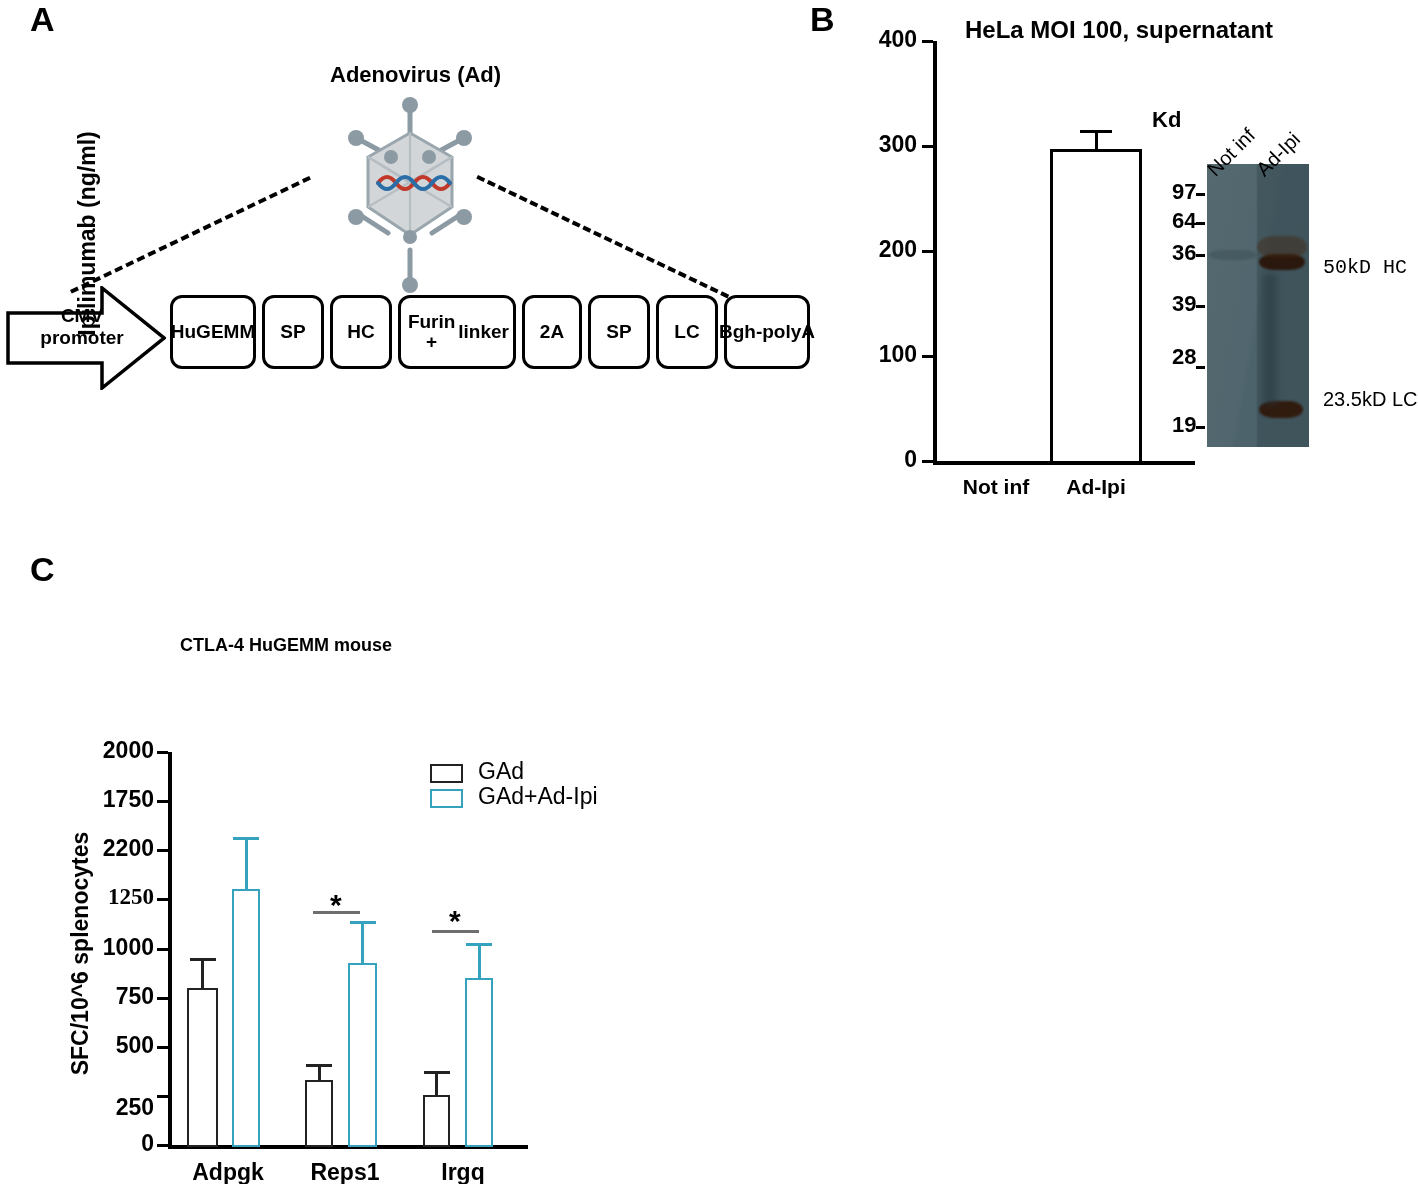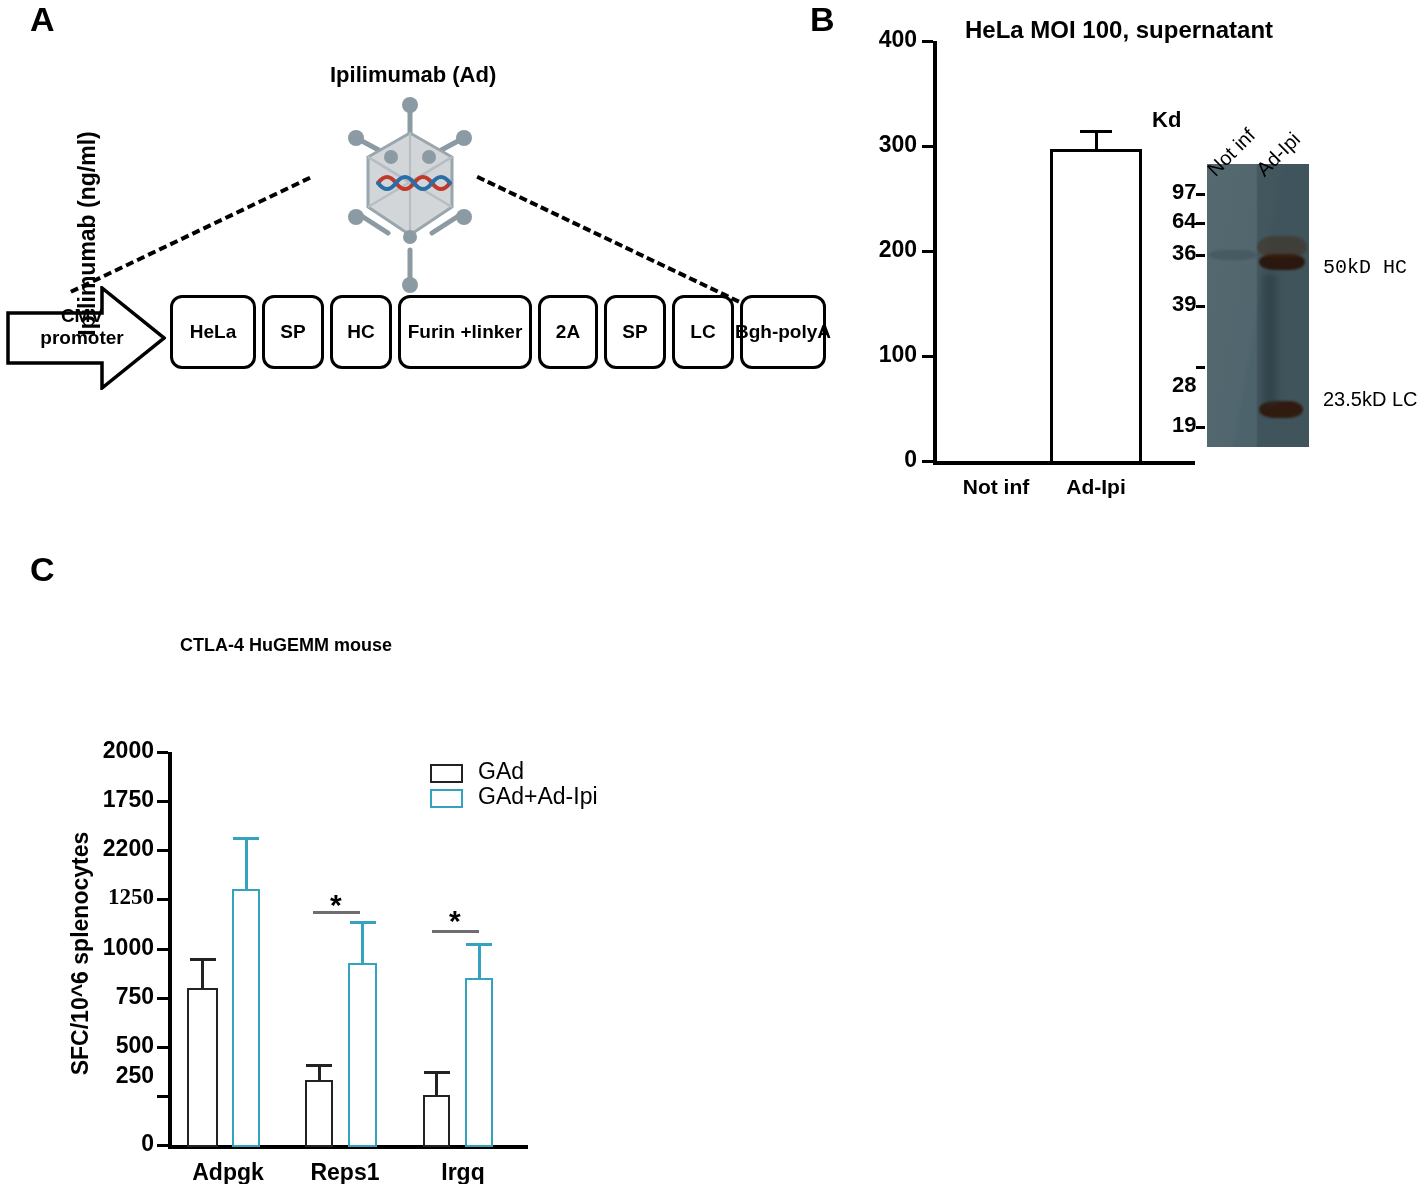--- a/index.html
+++ b/index.html
@@ -55,21 +55,21 @@
   .legend-swatch{position:absolute;width:33px;height:19px;box-sizing:border-box;background:#fff;}
   .legend-lbl{position:absolute;font-size:23px;white-space:nowrap;}
 </style>
 </head>
 <body>
 
 <div class="abs" id="panelA">
 
   <div class="abs panel-letter" style="left:30px;top:2px;">A</div>
 
-  <div class="abs" id="ad-title">Ipilimumab (Ad)</div>
+  <div class="abs" id="ad-title">Adenovirus (Ad)</div>
 
   <div class="abs" id="virus">
     <svg width="160" height="200" viewBox="0 0 160 200">
       <g stroke="#8b9aa3" stroke-width="5" stroke-linecap="round" fill="none">
         <line x1="80" y1="12" x2="80" y2="45"></line>
         <line x1="80" y1="155" x2="80" y2="188"></line>
         <line x1="30" y1="45" x2="58" y2="60"></line>
         <line x1="130" y1="45" x2="102" y2="60"></line>
         <line x1="30" y1="120" x2="58" y2="138"></line>
         <line x1="130" y1="120" x2="102" y2="138"></line>
@@ -106,29 +106,29 @@
   <svg class="abs" id="promoter-arrow" viewBox="0 0 160 104">
     <polygon points="2,27 96,27 96,2 158,52 96,102 96,77 2,77" fill="#ffffff" stroke="#000000" stroke-width="3.5" stroke-linejoin="miter"></polygon>
   </svg>
   <div id="promoter-text">
     <div>CMV</div>
     <div>promoter</div>
   </div>
 
   <div class="cassette" id="cassette">
       <div class="gene-box" style="width: 86px;">
-        <div>HeLa</div>
+        <div>HuGEMM</div>
       </div>
       <div class="gene-box" style="width: 62px;">
         <div>SP</div>
       </div>
       <div class="gene-box" style="width: 62px;">
         <div>HC</div>
       </div>
-      <div class="gene-box" style="width: 134px;">
+      <div class="gene-box" style="width: 118px;">
         <div>Furin +</div>
         <div>linker</div>
       </div>
       <div class="gene-box" style="width: 60px;">
         <div>2A</div>
       </div>
       <div class="gene-box" style="width: 62px;">
         <div>SP</div>
       </div>
       <div class="gene-box" style="width: 62px;">
@@ -180,21 +180,21 @@
 <div class="abs" id="blot-annotations">
     <div class="kd-lbl" style="left: 1152px; top: 107px;">Kd</div>
     <div class="kd-lbl" style="left: 1172px; top: 179px;">97</div>
     <div class="kd-tick" style="left: 1196px; top: 193px;"></div>
     <div class="kd-lbl" style="left: 1172px; top: 208px;">64</div>
     <div class="kd-tick" style="left: 1196px; top: 222px;"></div>
     <div class="kd-lbl" style="left: 1172px; top: 240px;">36</div>
     <div class="kd-tick" style="left: 1196px; top: 254px;"></div>
     <div class="kd-lbl" style="left: 1172px; top: 291px;">39</div>
     <div class="kd-tick" style="left: 1196px; top: 305px;"></div>
-    <div class="kd-lbl" style="left: 1172px; top: 372px; text-align: right;">28</div>
+    <div class="kd-lbl" style="left: 1172px; top: 344px; text-align: right;">28</div>
     <div class="kd-tick" style="left: 1196px; top: 366px;"></div>
     <div class="kd-lbl" style="left: 1172px; top: 412px;">19</div>
     <div class="kd-tick" style="left: 1196px; top: 426px;"></div>
     <div class="lane-lbl" style="left: 1219px; top: 158px;">Not inf</div>
     <div class="lane-lbl" style="left: 1268px; top: 158px;">Ad-Ipi</div>
     <div class="band-lbl" style="left: 1323px; top: 256px; font-family: Liberation Mono, monospace;">50kD HC</div>
     <div class="band-lbl" style="left: 1323px; top: 388px;">23.5kD LC</div>
   </div>
 
 <div class="abs panel-letter" style="left:30px;top:552px;">C</div>
@@ -202,21 +202,21 @@
 <div class="abs" id="c-title">CTLA-4 HuGEMM mouse</div>
 
 <div class="abs" id="c-ylabel">SFC/10^6 splenocytes</div>
 
 <div class="abs" id="cchart" style="left:0;top:540px;width:640px;height:644px;">
     <div class="axis-line" style="left: 168px; top: 212px; width: 4px; height: 397px;"></div>
     <div class="axis-line" style="left: 168px; top: 605px; width: 360px; height: 4px;"></div>
     <div class="tick" style="left: 157px; top: 604px;"></div>
     <div class="tick-lbl" style="left: 62px; top: 590px; width: 92px;">0</div>
     <div class="tick" style="left: 157px; top: 554.875px;"></div>
-    <div class="tick-lbl" style="left: 62px; top: 522px; width: 92px; text-align: right;">250</div>
+    <div class="tick-lbl" style="left: 62px; top: 554px; width: 92px; text-align: right;">250</div>
     <div class="tick" style="left: 157px; top: 505.75px;"></div>
     <div class="tick-lbl" style="left: 62px; top: 491.75px; width: 92px;">500</div>
     <div class="tick" style="left: 157px; top: 456.625px;"></div>
     <div class="tick-lbl" style="left: 62px; top: 442.625px; width: 92px;">750</div>
     <div class="tick" style="left: 157px; top: 407.5px;"></div>
     <div class="tick-lbl" style="left: 62px; top: 393.5px; width: 92px;">1000</div>
     <div class="tick" style="left: 157px; top: 358.375px;"></div>
     <div class="tick-lbl" style="left: 62px; top: 344.375px; width: 92px; font-family: Liberation Serif, serif;">1250</div>
     <div class="tick" style="left: 157px; top: 309.25px;"></div>
     <div class="tick-lbl" style="left: 62px; top: 295.25px; width: 92px;">2200</div>

